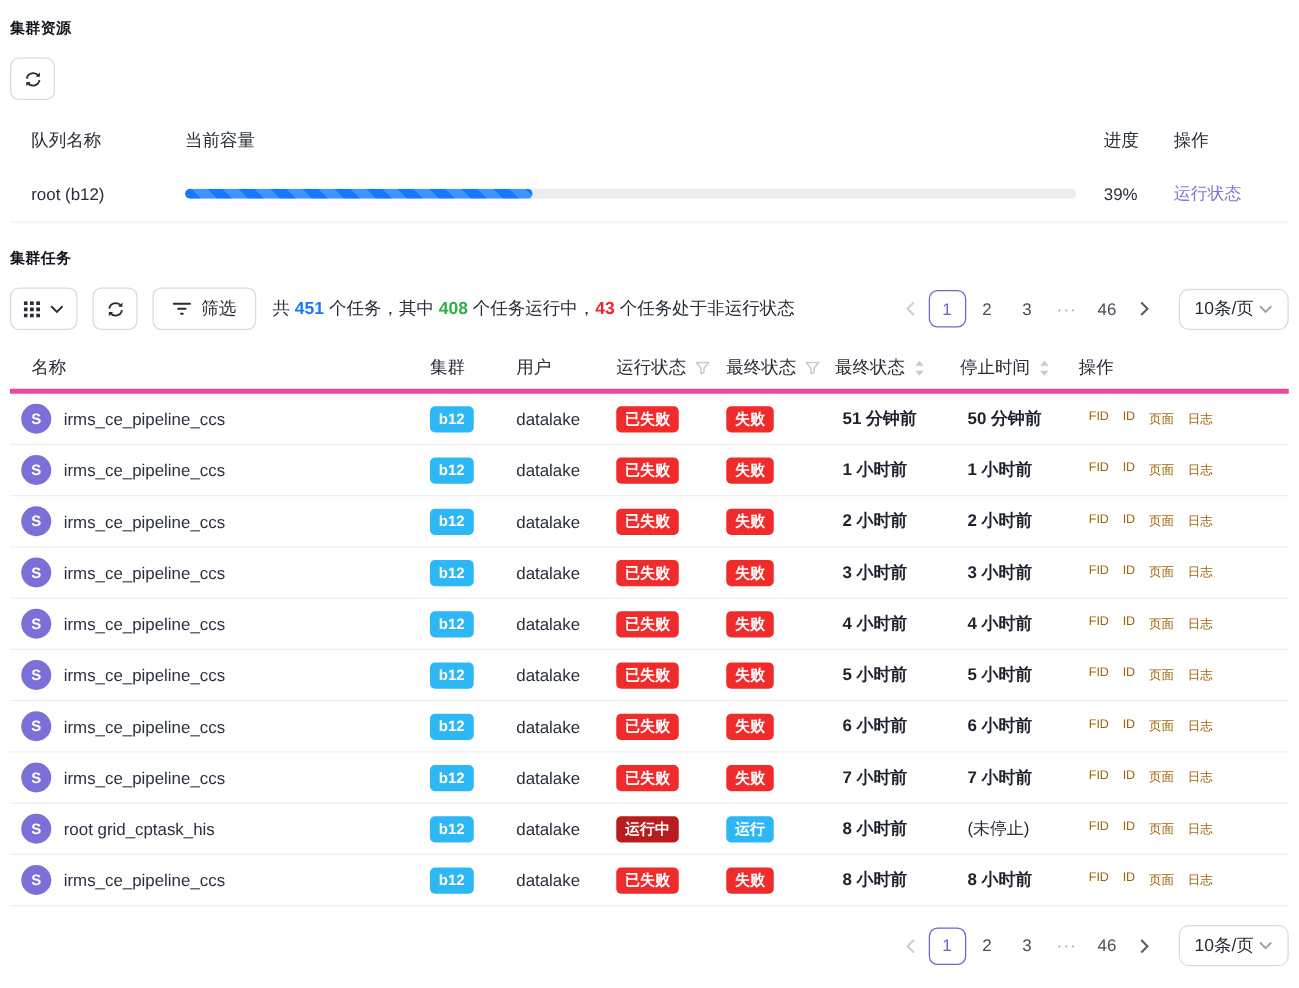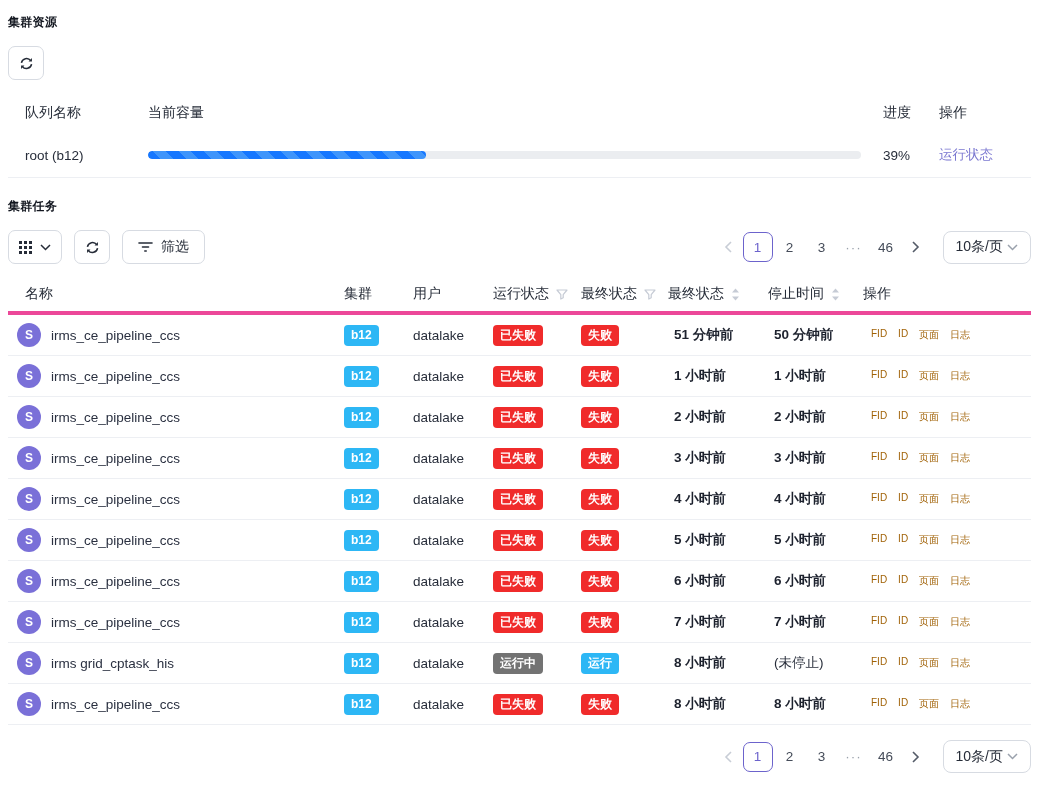--- a/index.html
+++ b/index.html
@@ -176,20 +176,23 @@
             <g stroke="#262c38" stroke-width="1.6" stroke-linecap="round">
               <line x1="1" y1="2" x2="14" y2="2"></line>
                 <line x1="4.5" y1="6" x2="10.5" y2="6"></line>
                 <line x1="6.8" y1="10" x2="8.2" y2="10"></line>
             </g>
           </svg>
         </span>
         <span>筛选</span>
       </button>
 
+      <div class="summary">
+        <span>共 </span><b class="num-blue">451</b><span> 个任务，其中 </span><b class="num-green">408</b><span> 个任务运行中，</span><b class="num-red">43</b><span> 个任务处于非运行状态</span>
+      </div>
 
       <div class="pager">
         <span style="display: inline-flex; align-items: center; gap: 2px;">
             <span class="pg-item pg-arrow prev">
               <svg width="8" height="12" viewBox="0 0 8 12" fill="none">
                 <path d="M7 1L2 6l5 5" stroke-width="1.6"></path>
               </svg>
             </span>
             <span class="pg-item active">1</span>
             <span class="pg-item">2</span>
@@ -411,25 +414,25 @@
       <a class="alink">FID</a>
       <a class="alink">ID</a>
       <a class="alink">页面</a>
       <a class="alink">日志</a>
     </div>
   </div>
 
   <div class="trow">
     <div class="cell name-cell">
       <span class="avatar">S</span>
-      <span class="tname">irms grid_cptask_his</span>
-    </div>
-    <div class="cell"><span class="tag" style="background: rgb(45, 183, 245);">b12</span></div>
-    <div class="cell user">datalake</div>
-    <div class="cell"><span class="tag" style="background: #737373;">运行中</span></div>
+      <span class="tname">root grid_cptask_his</span>
+    </div>
+    <div class="cell"><span class="tag" style="background: rgb(45, 183, 245);">b12</span></div>
+    <div class="cell user">datalake</div>
+    <div class="cell"><span class="tag" style="background: #b91c1c;">运行中</span></div>
     <div class="cell"><span class="tag" style="background: rgb(45, 183, 245);">运行</span></div>
     <div class="cell time">8 小时前</div>
     <div class="cell time regular">(未停止)</div>
     <div class="cell actions">
       <a class="alink">FID</a>
       <a class="alink">ID</a>
       <a class="alink">页面</a>
       <a class="alink">日志</a>
     </div>
   </div>

